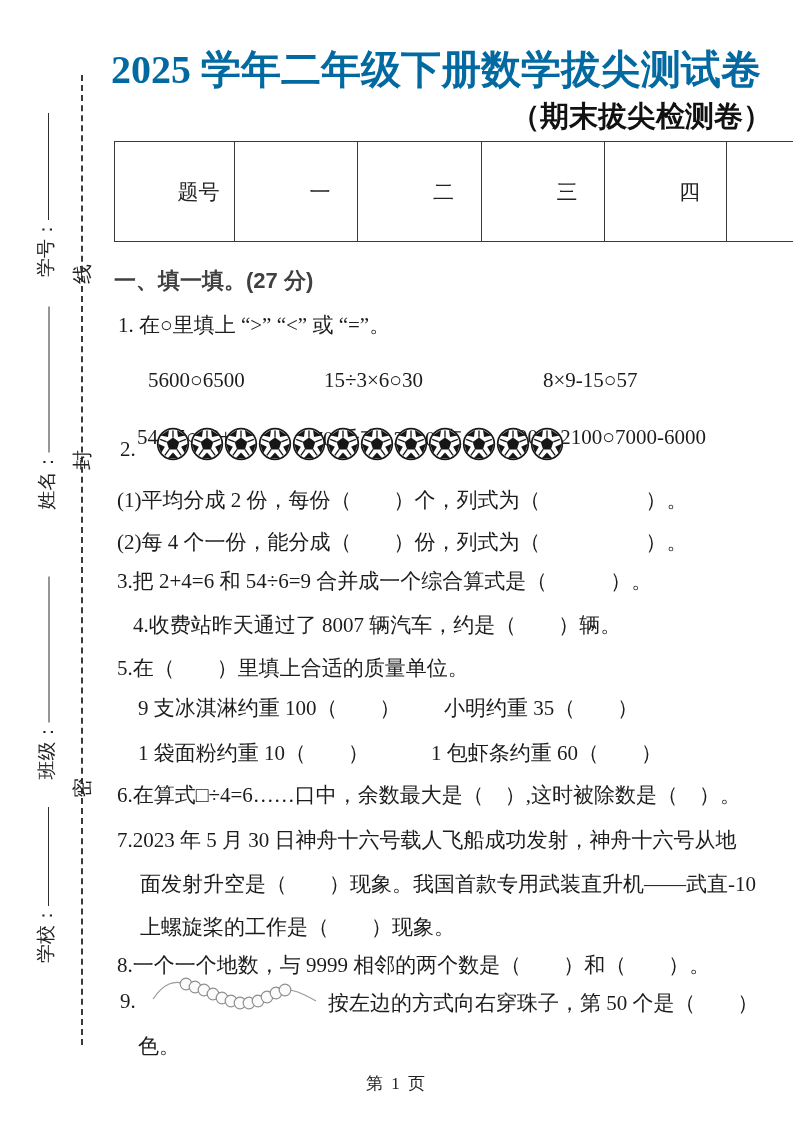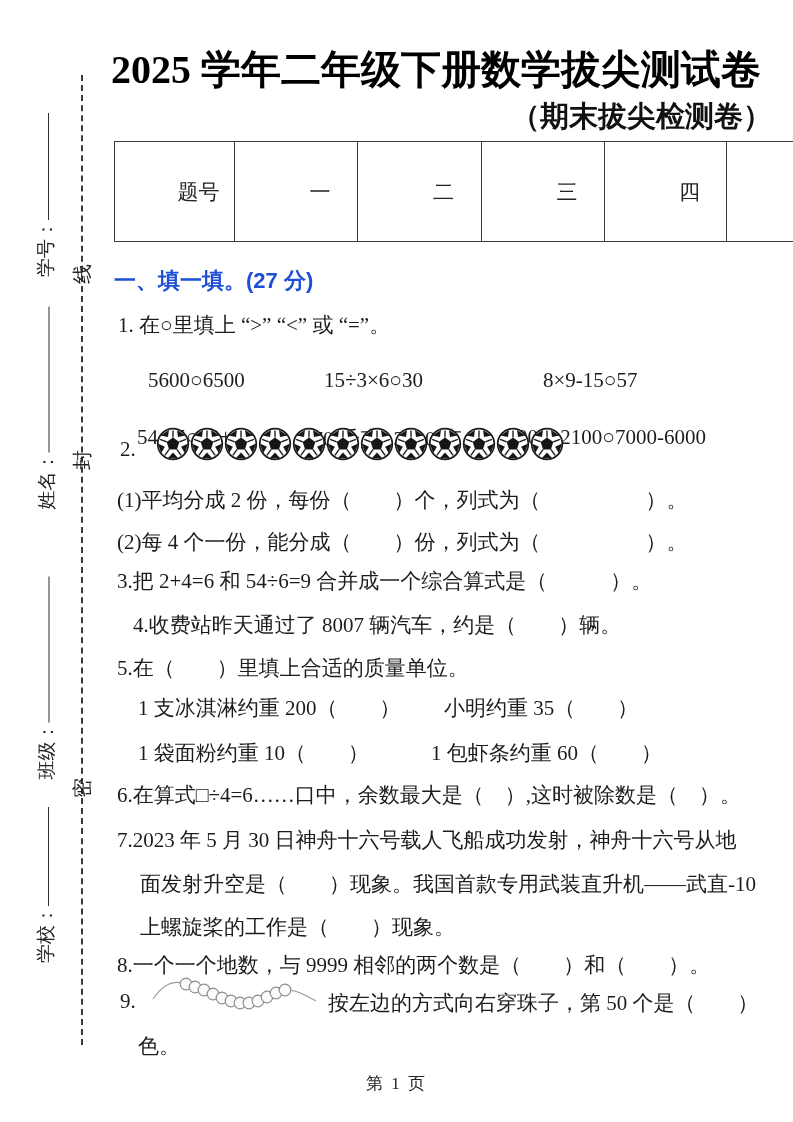--- a/index.html
+++ b/index.html
@@ -26,21 +26,21 @@
     display:flex;align-items:flex-start;
     font-size:19px;color:#222;white-space:nowrap;
     transform:rotate(-90deg);
   }
   .sf-label{flex:0 0 auto;}
   .sf-line{flex:1 1 auto;height:15px;border-bottom:1.6px solid #2e2e2e;}
   
   .title{
     position:absolute;left:100px;width:672px;top:42px;
     font-size:40px;font-weight:700;text-align:center;white-space:nowrap;
-    color:#000000;
+    color:#0369a1;
   }
   .subtitle{
     position:absolute;left:100px;width:672px;top:97px;
     font-size:29px;font-weight:700;text-align:right;color:#111;
   }
   
   table.score{
     position:absolute;left:114px;top:141px;width:654px;height:101px;
     border-collapse:collapse;table-layout:fixed;
   }
@@ -49,21 +49,21 @@
     font-size:21px;color:#222;padding:0;
   }
   tr.hdr td{height:50px;padding-left:48px;}
   tr.scr td{height:51px;}
   
   .line{
     position:absolute;font-size:21px;white-space:nowrap;color:#1c1c1c;
   }
   .sec{
     font-family:"Liberation Sans","DejaVu Sans",sans-serif;
-    font-weight:700;font-size:22px;color:#1d4ed8;
+    font-weight:700;font-size:22px;color:#404040;
   }
   .item{position:absolute;white-space:nowrap;}
   .balls{position:absolute;left:156px;top:427px;display:flex;}
   .balls svg{width:34px;height:34px;display:block;margin-right:0;}
   .beads-svg{position:absolute;left:150px;top:975px;}
   .bead{fill:#fbfbfb;stroke:#8f8f8f;stroke-width:1.2;}
   .footer{
     position:absolute;left:0;top:1072px;width:100%;
     text-align:center;font-size:17px;color:#222;letter-spacing:2px;
   }
@@ -185,21 +185,21 @@
         <use href="#ballsym"></use>
       </svg>
     </div>
   <div class="line" style="left:117px;top:486px;">(1)平均分成 2 份，每份（　　）个，列式为（　　　　　）。</div>
   <div class="line" style="left:117px;top:528px;">(2)每 4 个一份，能分成（　　）份，列式为（　　　　　）。</div>
 
   <div class="line" style="left:117px;top:567px;">3.把 2+4=6 和 54÷6=9 合并成一个综合算式是（　　　）。</div>
   <div class="line" style="left:133px;top:611px;">4.收费站昨天通过了 8007 辆汽车，约是（　　）辆。</div>
   <div class="line" style="left:117px;top:654px;">5.在（　　）里填上合适的质量单位。</div>
   <div class="line" style="left:0;top:694px;">
-    <span class="item" style="left:138px;">1 支冰淇淋约重 200（　　）</span>
+    <span class="item" style="left:138px;">9 支冰淇淋约重 100（　　）</span>
     <span class="item" style="left:444px;">小明约重 35（　　）</span>
   </div>
   <div class="line" style="left:0;top:739px;">
     <span class="item" style="left:138px;">1 袋面粉约重 10（　　）</span>
     <span class="item" style="left:431px;">1 包虾条约重 60（　　）</span>
   </div>
 
   <div class="line" style="left:117px;top:781px;">6.在算式□÷4=6……口中，余数最大是（　）,这时被除数是（　）。</div>
 
   <div class="line" style="left:117px;top:826px;">7.2023 年 5 月 30 日神舟十六号载人飞船成功发射，神舟十六号从地</div>

